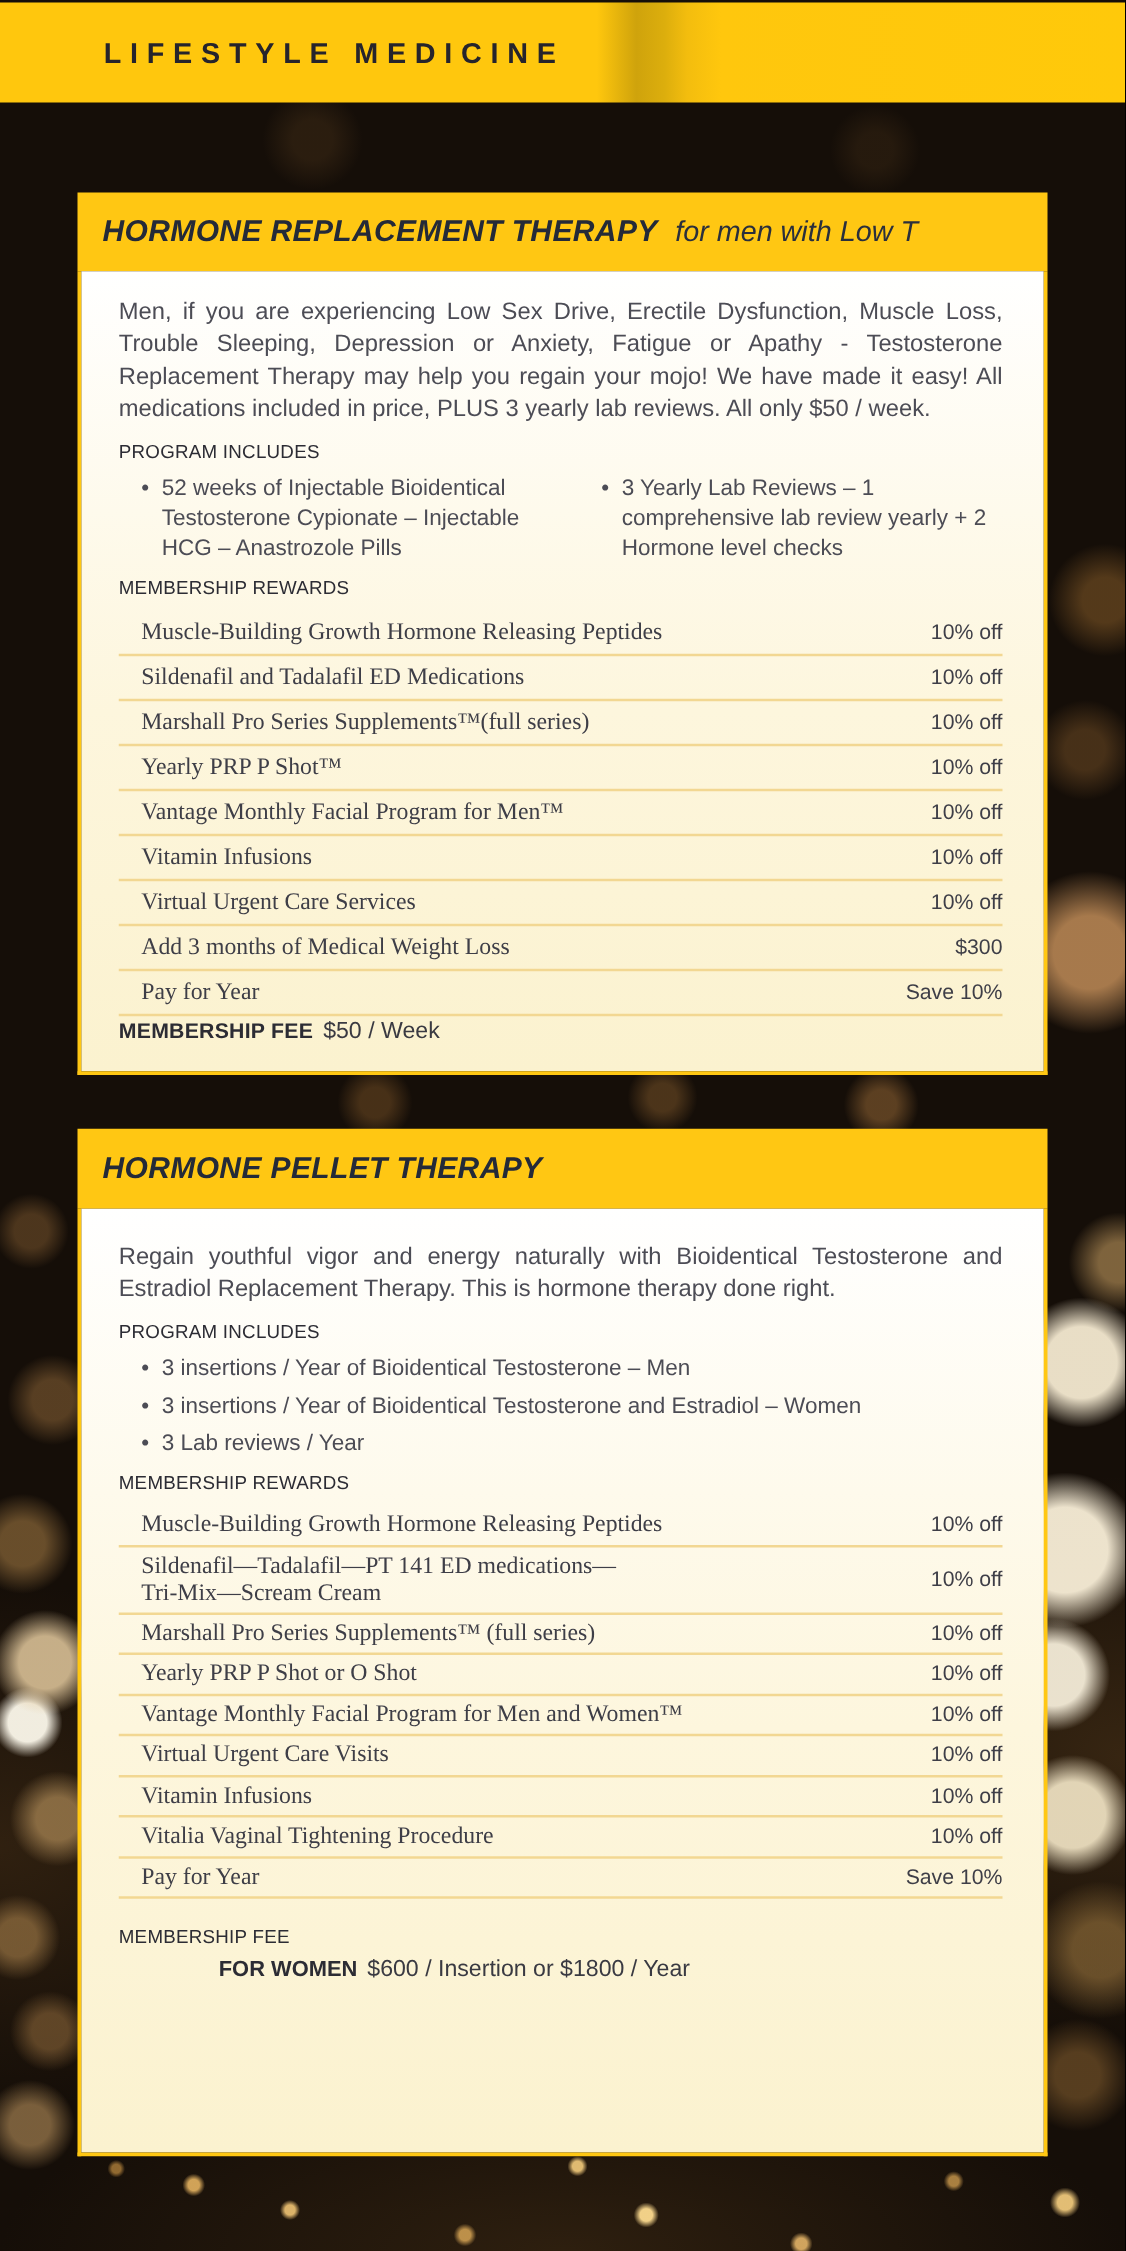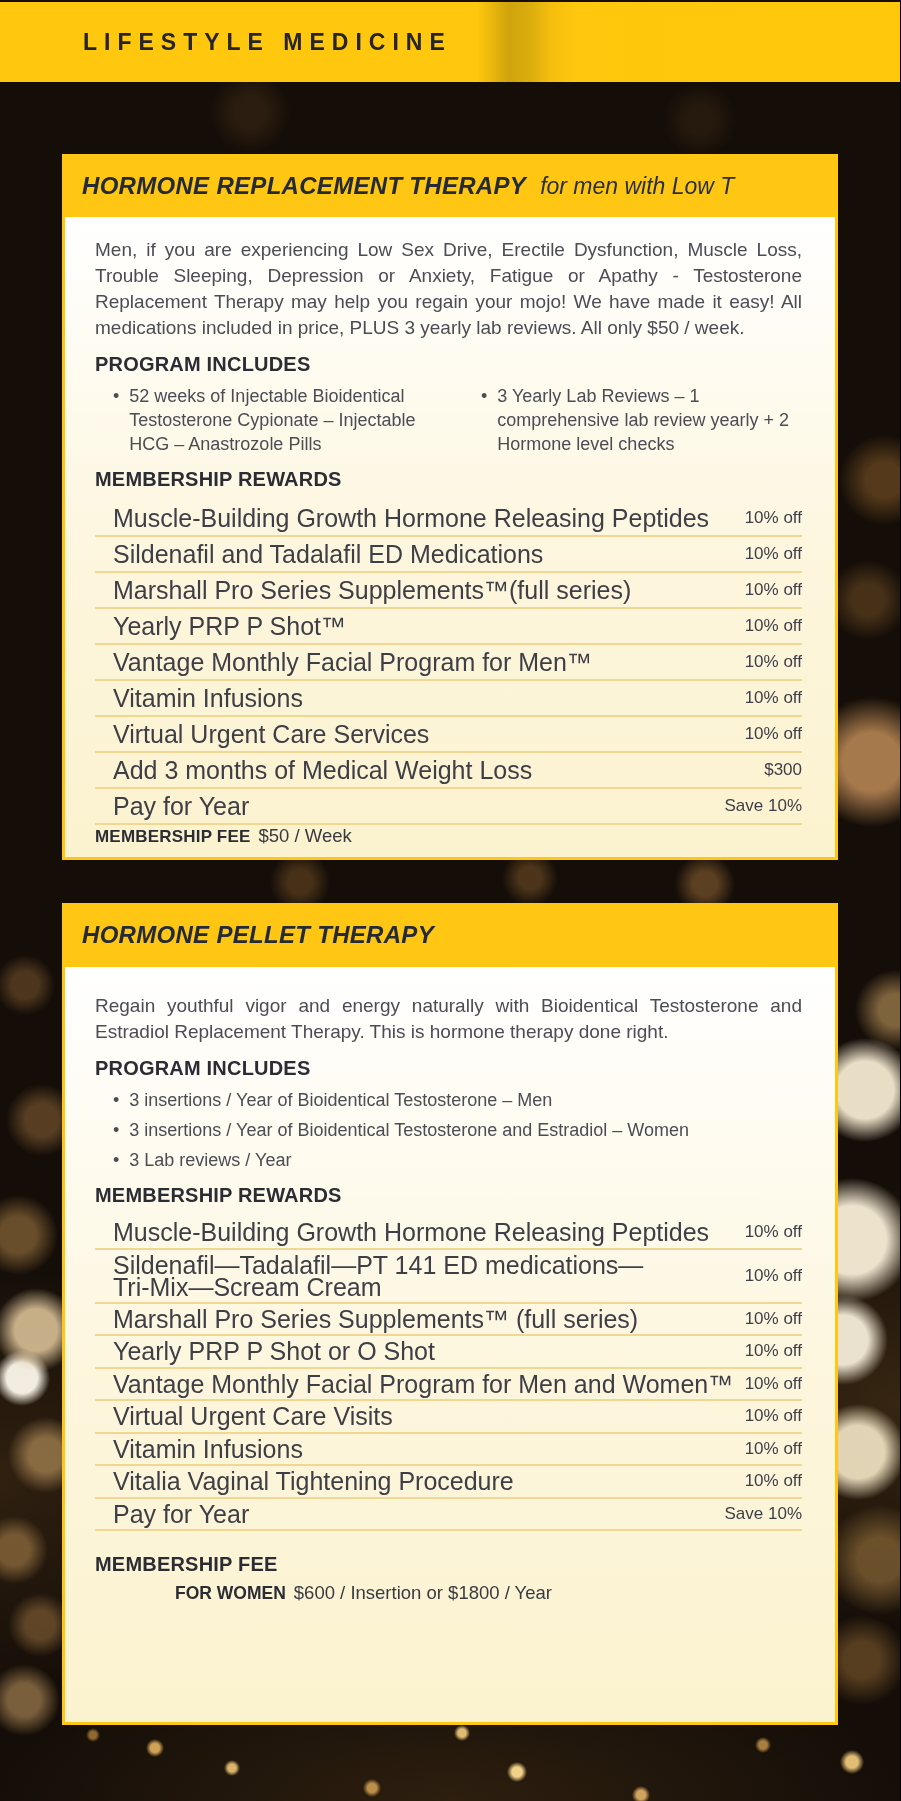--- a/index.html
+++ b/index.html
@@ -73,39 +73,39 @@
     border:3px solid #ffc713; border-top:none;
     background:linear-gradient(180deg,#ffffff 0%,#fefaec 30%,#fdf6dd 55%,#fbf2cf 100%);
     padding:0 33px 0 30px; overflow:hidden;
   }
   .card1 .card-body { height:643px; }
   .card2 .card-body { height:758px; }
 
   .intro { font-size:19px; line-height:26px; color:#4c4c55; text-align:justify; margin-top:20px; }
   .card2 .intro { margin-top:26px; }
 
-  .section-heading { font-size:20px; font-weight:700; color:#2c2c34; letter-spacing:.2px; margin-top:12px; }
+  .section-heading { font-size:15px; font-weight:400; color:#2c2c34; letter-spacing:.2px; margin-top:12px; }
 
   .bullets { margin:8px 0 0 18px; color:#4c4c55; font-size:18px; }
   .two-col { display:flex; }
   .two-col .bullet { width:330px; line-height:24px; }
   .two-col .bullet + .bullet { margin-left:38px; width:310px; }
   .bullet { display:flex; }
   .bullet::before { content:"\2022"; margin-right:10px; color:#4c4c55; }
   .list .bullet { line-height:24px; margin-bottom:6px; }
 
   .rewards { margin-top:10px; }
   .reward-row {
     display:flex; justify-content:space-between; align-items:center;
     border-bottom:2px solid #f2d792; padding-left:18px;
   }
   .card1 .reward-row { height:36px; }
   .card2 .reward-row { height:32.5px; }
   .card2 .reward-row.tall { height:54px; }
-  .reward-label { font-size:25px; color:#3e3e47; white-space:pre-line; line-height:22px; }
+  .reward-label { font-size:19px; color:#3e3e47; white-space:pre-line; line-height:22px;font-family:Liberation Serif, serif; }
   .reward-value { font-size:17px; color:#3e3e47; white-space:nowrap; }
 
   .fee { margin-top:0; font-size:18.5px; color:#3a3a42; }
   .fee b { font-size:17px; color:#2c2c34; letter-spacing:.2px; margin-right:8px; }
 
   .fee-block { margin-top:22px; }
   .fee-line { margin:4px 0 0 80px; font-size:18.5px; color:#3a3a42; line-height:26px; }
   .fee-line b { font-size:17.5px; color:#2c2c34; margin-right:8px; }
 </style>
 </head>

